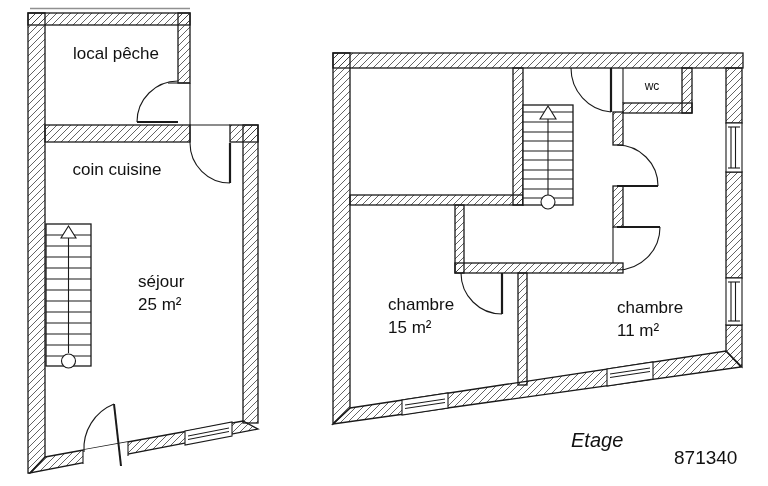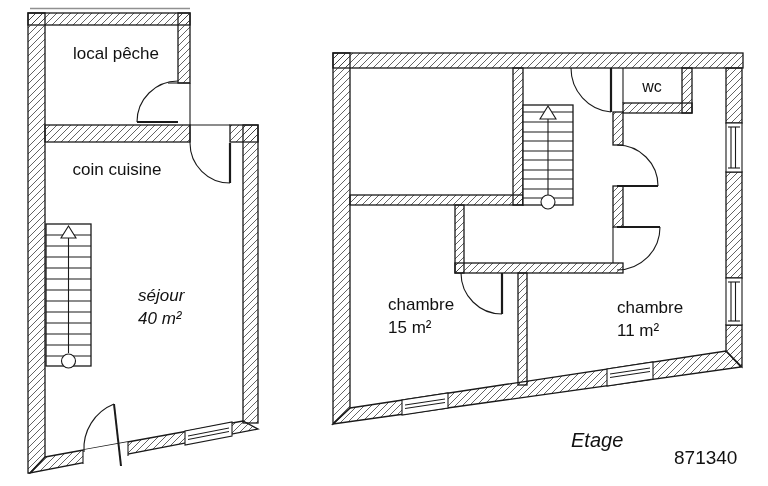--- a/index.html
+++ b/index.html
@@ -12,21 +12,21 @@
   }
   svg{position:absolute;left:0;top:0;}
   .lbl{
     position:absolute;
     color:#111111;
     font-size:17px;
     line-height:23px;
     white-space:nowrap;
   }
   .lbl.center{text-align:center;}
-  .wc-size{font-size:16px;}
+  .wc-size{font-size:12px;}
   .etage{font-size:20px;}
   .ref{font-size:19px;}
 </style>
 </head>
 <body>
 
 <div class="canvas">
 
   <svg width="768" height="486" viewBox="0 0 768 486">
     <defs>
@@ -187,23 +187,23 @@
         <line x1="502" y1="273" x2="502" y2="314" stroke-width="2.2"></line>
         <path d="M461,273 A41,41 0 0 0 502,314" stroke-width="1.1"></path>
       </g>
     </g>
   </svg>
 
   <div class="lbl center" style="left:40px;top:42px;width:152px;">local pêche</div>
 
   <div class="lbl center" style="left:41px;top:158px;width:152px;">coin cuisine</div>
 
-  <div class="lbl" style="left:138px;top:284px;font-style:italic;">
+  <div class="lbl" style="left:138px;top:270px;">
     <div>séjour</div>
-    <div>40 m²</div>
+    <div>25 m²</div>
   </div>
 
   <div class="lbl center wc-size" style="left:630px;top:75px;width:44px;">wc</div>
 
   <div class="lbl center" style="left:650px;top:132px;width:80px;">
   </div>
 
   <div class="lbl" style="left:388px;top:293px;">
     <div>chambre</div>
     <div>15 m²</div>

